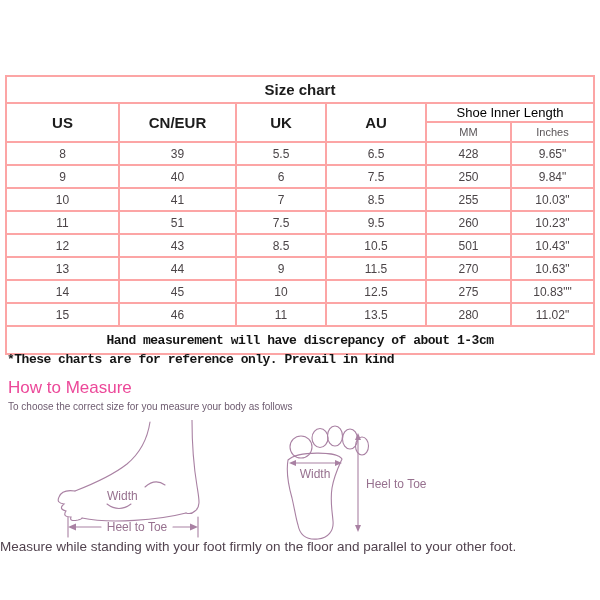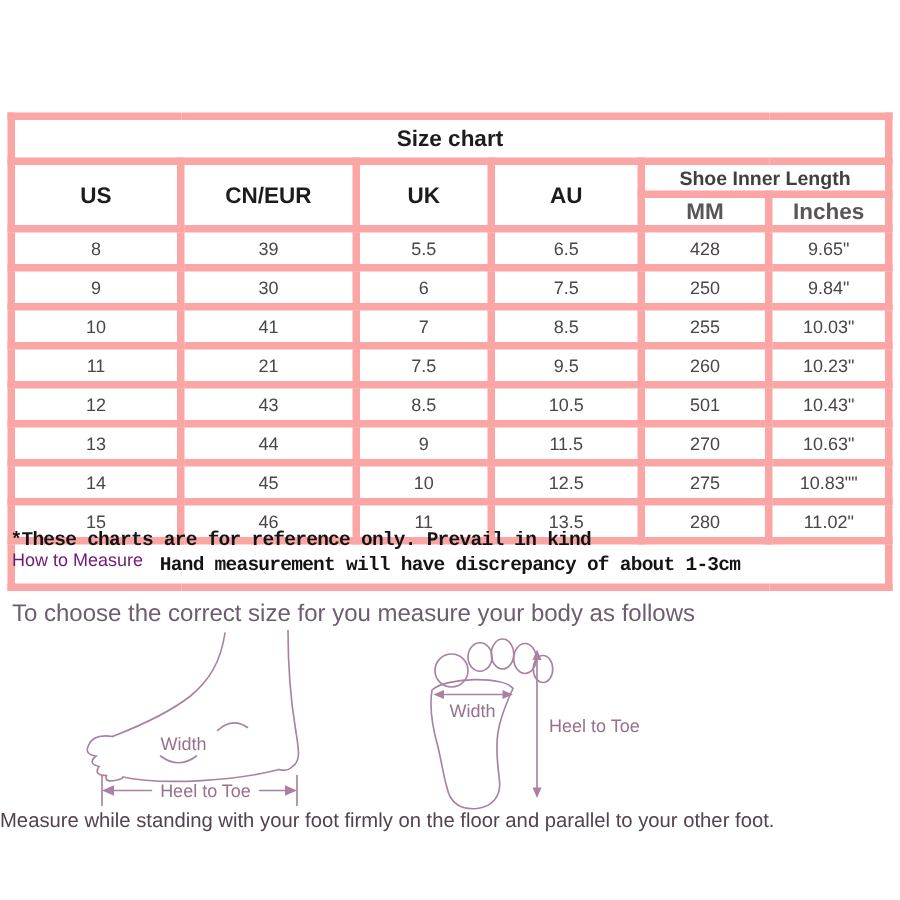--- a/index.html
+++ b/index.html
@@ -7,45 +7,45 @@
     width:600px;height:600px;position:relative;background:#ffffff;
     font-family:"Liberation Sans", sans-serif;overflow:hidden;
   }
   
   .size-table{
     position:absolute;left:5px;top:75px;width:590px;
     border-collapse:collapse;table-layout:fixed;
     border:2px solid #3d3d3d;
   }
   .size-table th,.size-table td{
-    border:5px solid #fca5a5;text-align:center;vertical-align:middle;
+    border:2px solid #fca5a5;text-align:center;vertical-align:middle;
     padding:0;overflow:hidden;white-space:nowrap;
   }
   .row-title th{height:25px;font-size:15px;font-weight:bold;color:#1c1c1c;}
   .col-head{font-size:15px;font-weight:bold;color:#1c1c1c;}
-  .sil-head{height:17px;font-size:13px;font-weight:bold;color:#404040;}
-  .sub-head{height:18px;font-size:15px;font-weight:bold;color:#5a5558;}
+  .sil-head{height:17px;font-size:13px;font-weight:normal;color:#000000;}
+  .sub-head{height:18px;font-size:11px;font-weight:normal;color:#5a5558;}
   .size-table tbody td{height:21px;font-size:12px;color:#4b4548;}
   .row-footnote td{
     height:26px;font-family:"Liberation Mono", monospace;
     font-size:13px;font-weight:bold;color:#141414;letter-spacing:-0.5px;
   }
   
   .ref-note{
     position:absolute;left:7px;top:352px;
     font-family:"Liberation Mono", monospace;font-size:13px;font-weight:bold;
     color:#141414;letter-spacing:-0.5px;
   }
   .howto-title{
-    position:absolute;left:8px;top:366px;
-    font-size:12px;color:#701a75;font-weight:normal;
+    position:absolute;left:8px;top:378px;
+    font-size:17px;color:#ec4899;font-weight:normal;
   }
   .howto-sub{
     position:absolute;left:8px;top:401px;
-    font-size:16px;color:#6e5c70;
+    font-size:10px;color:#6e5c70;
   }
   .measure-caption{
     position:absolute;left:0;top:539px;width:600px;
     font-size:13.5px;color:#52434f;
   }
   .diag{position:absolute;}
   .diag text{
     font-family:"Liberation Sans", sans-serif;font-size:12px;fill:#97718f;
   }
   .diag path,.diag line,.diag ellipse{
@@ -85,37 +85,37 @@
       <tr>
         <td>8</td>
         <td>39</td>
         <td>5.5</td>
         <td>6.5</td>
         <td>428</td>
         <td>9.65"</td>
       </tr>
       <tr>
         <td>9</td>
-        <td>30</td>
+        <td>40</td>
         <td>6</td>
         <td>7.5</td>
         <td>250</td>
         <td>9.84"</td>
       </tr>
       <tr>
         <td>10</td>
         <td>41</td>
         <td>7</td>
         <td>8.5</td>
         <td>255</td>
         <td>10.03"</td>
       </tr>
       <tr>
         <td>11</td>
-        <td>21</td>
+        <td>51</td>
         <td>7.5</td>
         <td>9.5</td>
         <td>260</td>
         <td>10.23"</td>
       </tr>
       <tr>
         <td>12</td>
         <td>43</td>
         <td>8.5</td>
         <td>10.5</td>

